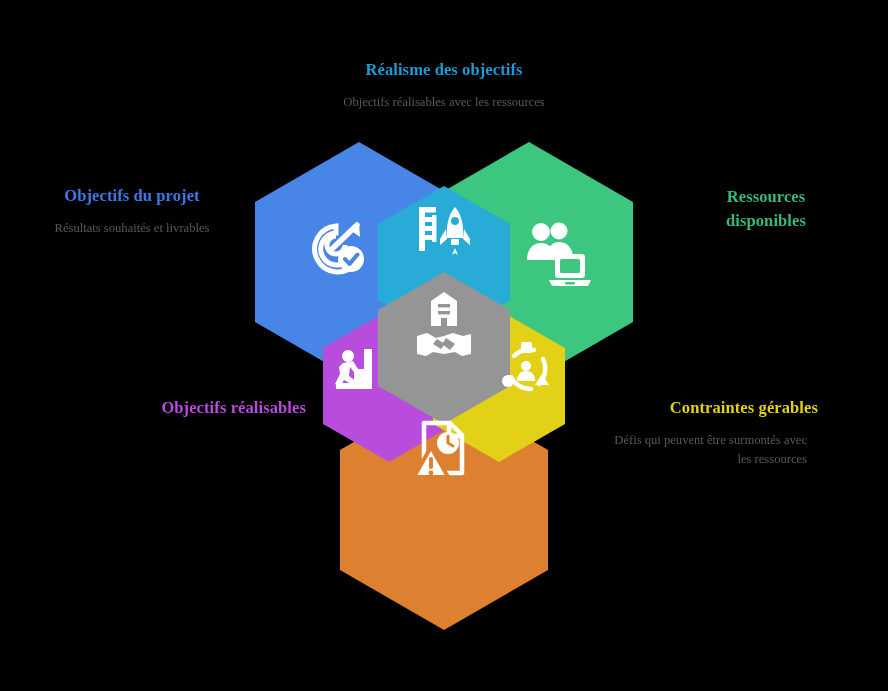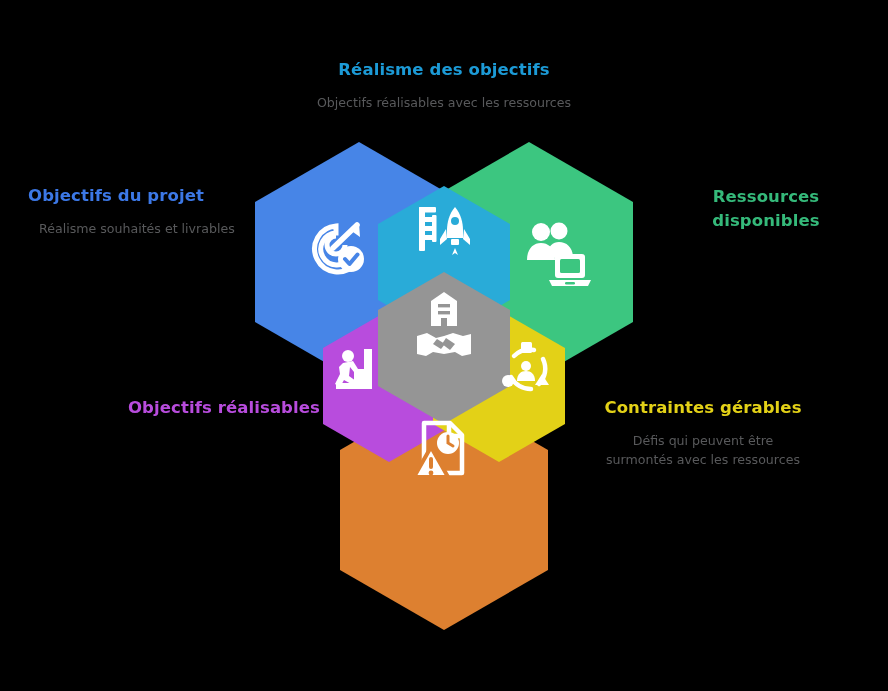--- a/index.html
+++ b/index.html
@@ -13,20 +13,21 @@
     position: relative;
     overflow: hidden;
     font-family: "DejaVu Sans", "Liberation Sans", sans-serif;
   }
 
   #stage {
     position: absolute;
     inset: 0;
     width: 888px;
     height: 691px;
+    font-family: Liberation Serif, serif;
   }
 
   
   .label-block {
     position: absolute;
     box-sizing: border-box;
   }
   .label-title {
     font-weight: bold;
     font-size: 16.5px;
@@ -36,24 +37,24 @@
     white-space: pre-line;
   }
   .label-desc {
     font-size: 12.6px;
     line-height: 1.55;
     color: #58595b;
     margin: 11px;
   }
 
   .lb-top       { left: 274px; top: 58px;  width: 340px; text-align: center; }
-  .lb-left-up   { left: 28px;  top: 184px; width: 224px; text-align: left; }
+  .lb-left-up   { left: 20px;  top: 184px; width: 224px; text-align: center; }
   .lb-right-up  { left: 648px; top: 185px; width: 236px; text-align: center; }
-  .lb-left-dn   { left: 76px;  top: 396px; width: 244px; text-align: right; }
-  .lb-right-dn  { left: 588px; top: 396px; width: 230px; text-align: center; }
+  .lb-left-dn   { left: 62px;  top: 396px; width: 244px; text-align: right; }
+  .lb-right-dn  { left: 588px; top: 396px; width: 230px; text-align: right; }
   .lb-bottom    { left: 274px; top: 549px; width: 340px; text-align: center; }
 
   .lb-top .label-title      { color: #1C9AD6; }
   .lb-left-up .label-title  { color: #3C78E6; }
   .lb-right-up .label-title { color: #35B97A; }
   .lb-left-dn .label-title  { color: #B84CDD; }
   .lb-right-dn .label-title { color: #E3D117; }
   .lb-bottom .label-title   { color: #DD8030; }
 
   
@@ -179,21 +180,21 @@
     </g>
   </svg>
 
   <div class="label-block lb-top">
     <p class="label-title">Réalisme des objectifs</p>
     <p class="label-desc">Objectifs réalisables avec les ressources</p>
   </div>
 
   <div class="label-block lb-left-up">
     <p class="label-title">Objectifs du projet</p>
-    <p class="label-desc">Réalisme souhaités et livrables</p>
+    <p class="label-desc">Résultats souhaités et livrables</p>
   </div>
 
   <div class="label-block lb-right-up">
     <p class="label-title">Ressources
 disponibles</p>
   </div>
 
   <div class="label-block lb-left-dn">
     <p class="label-title">Objectifs réalisables</p>
   </div>

